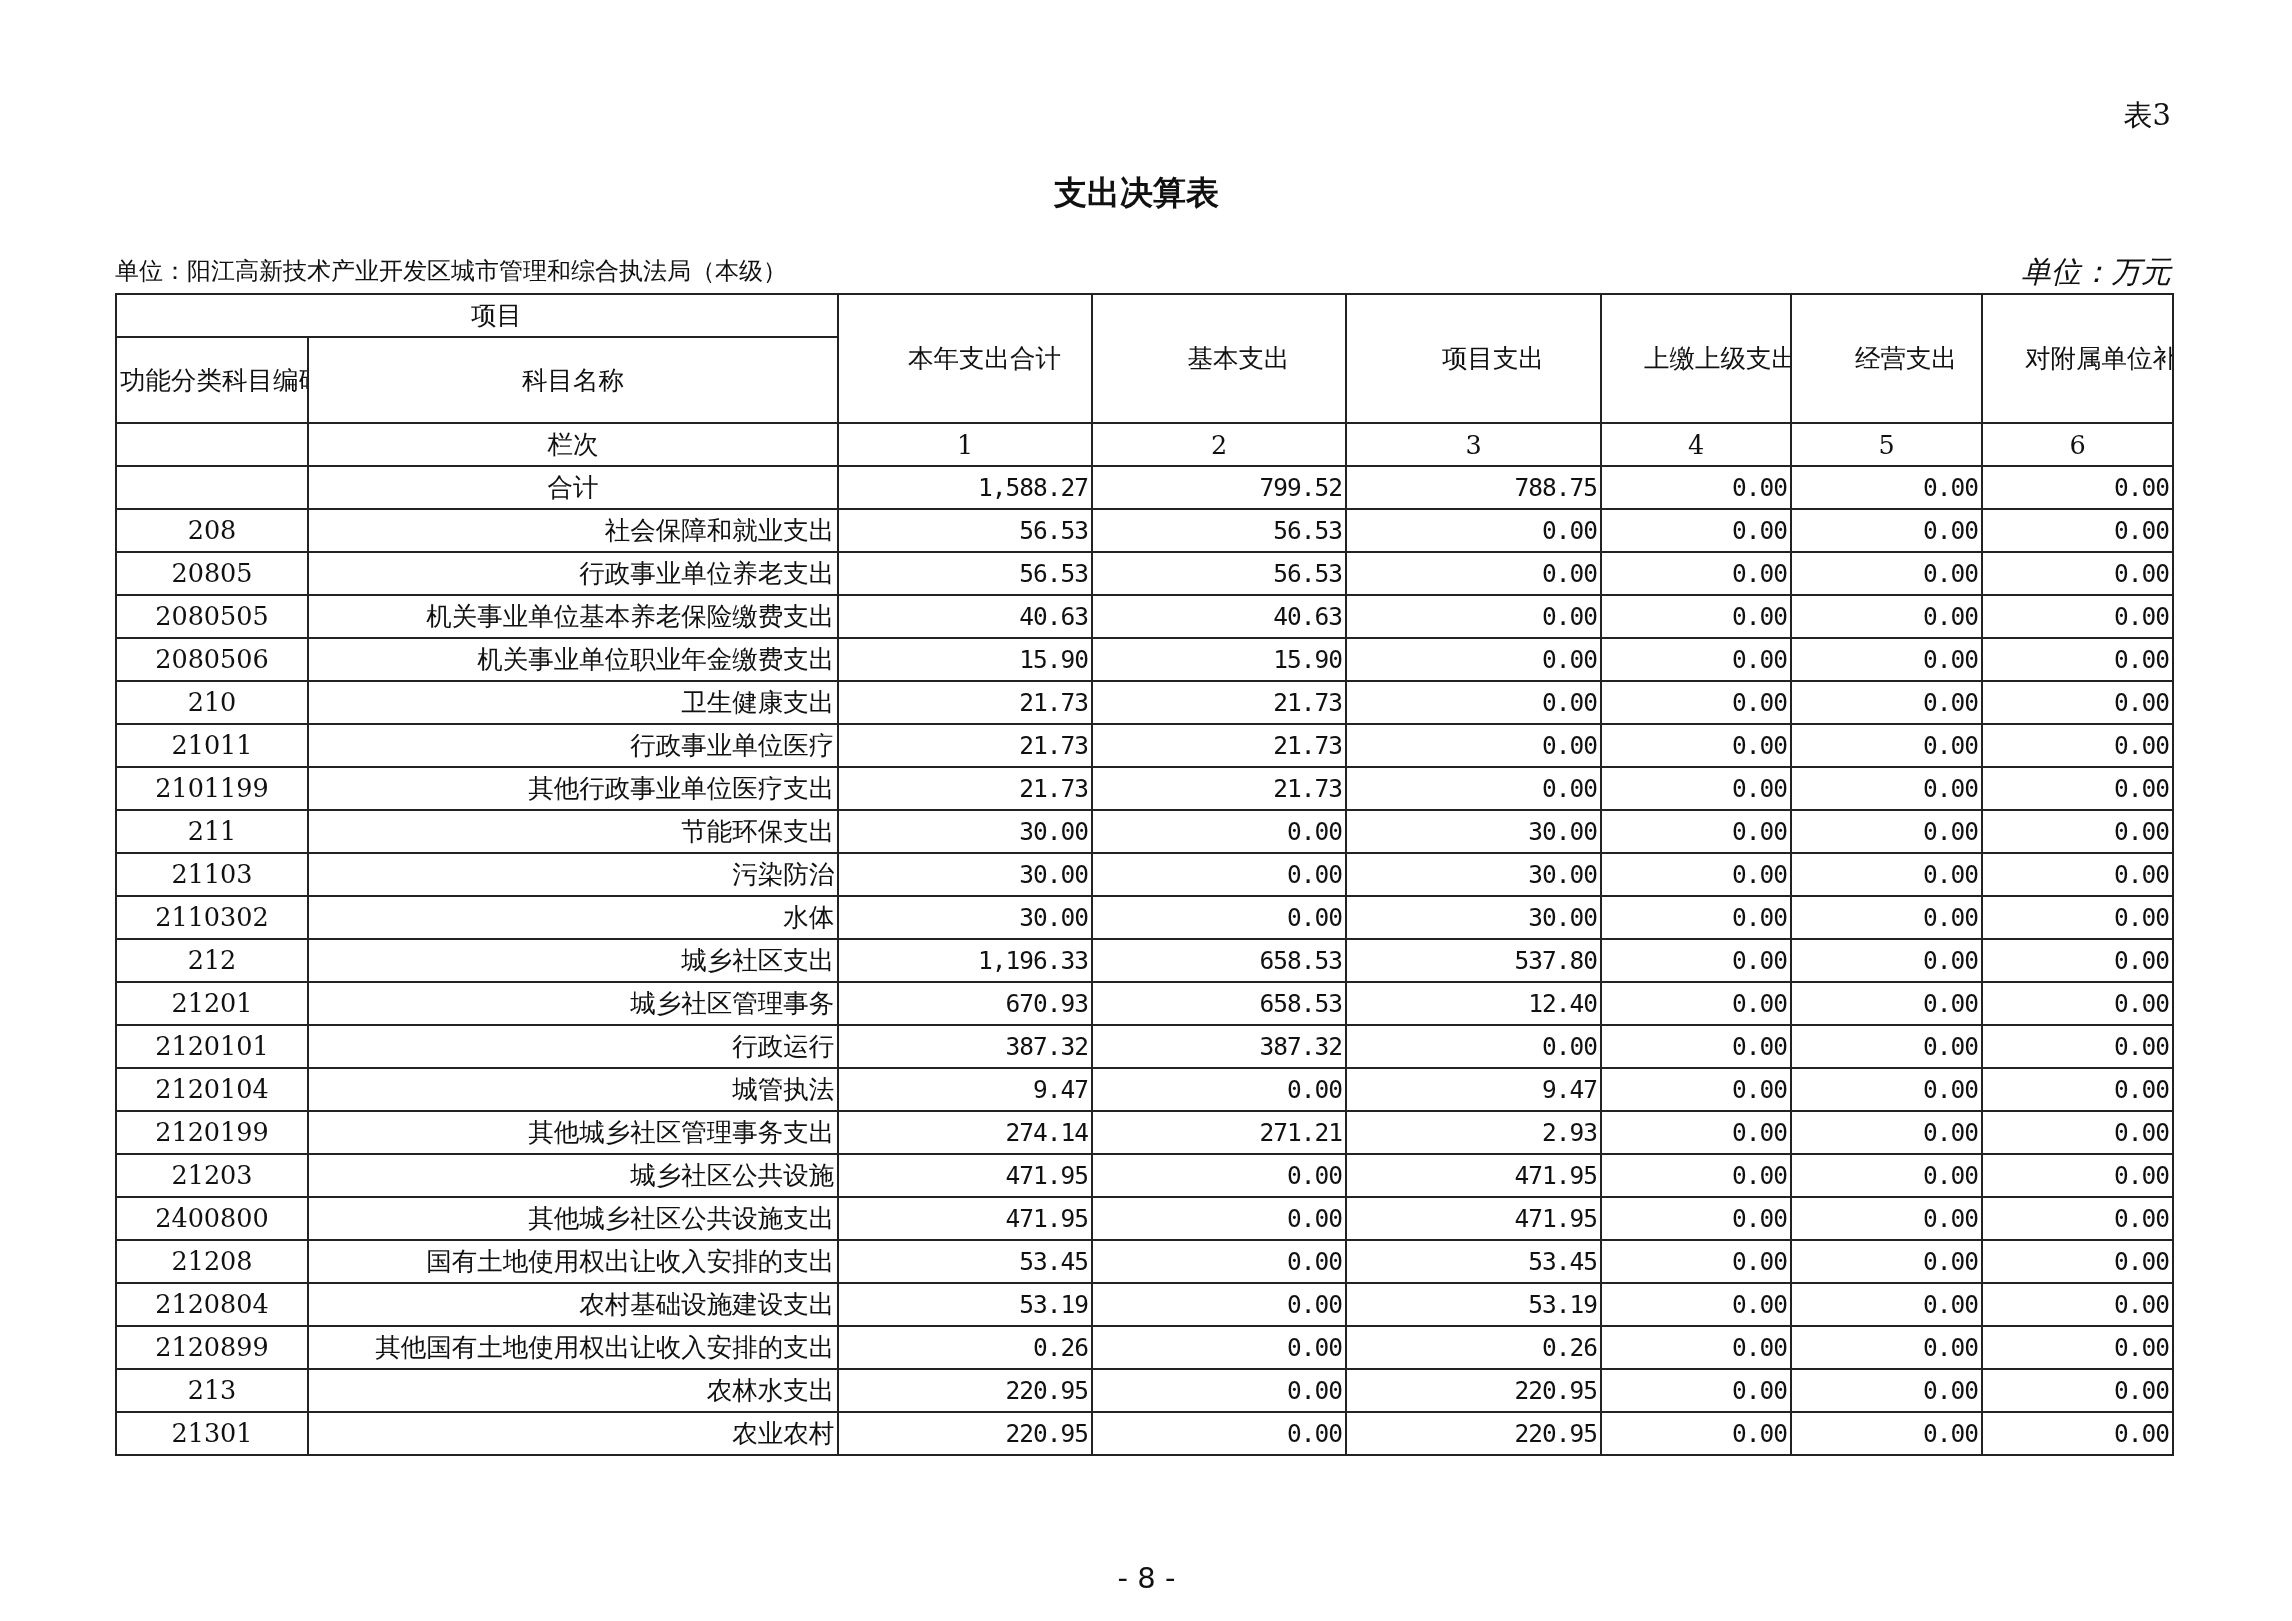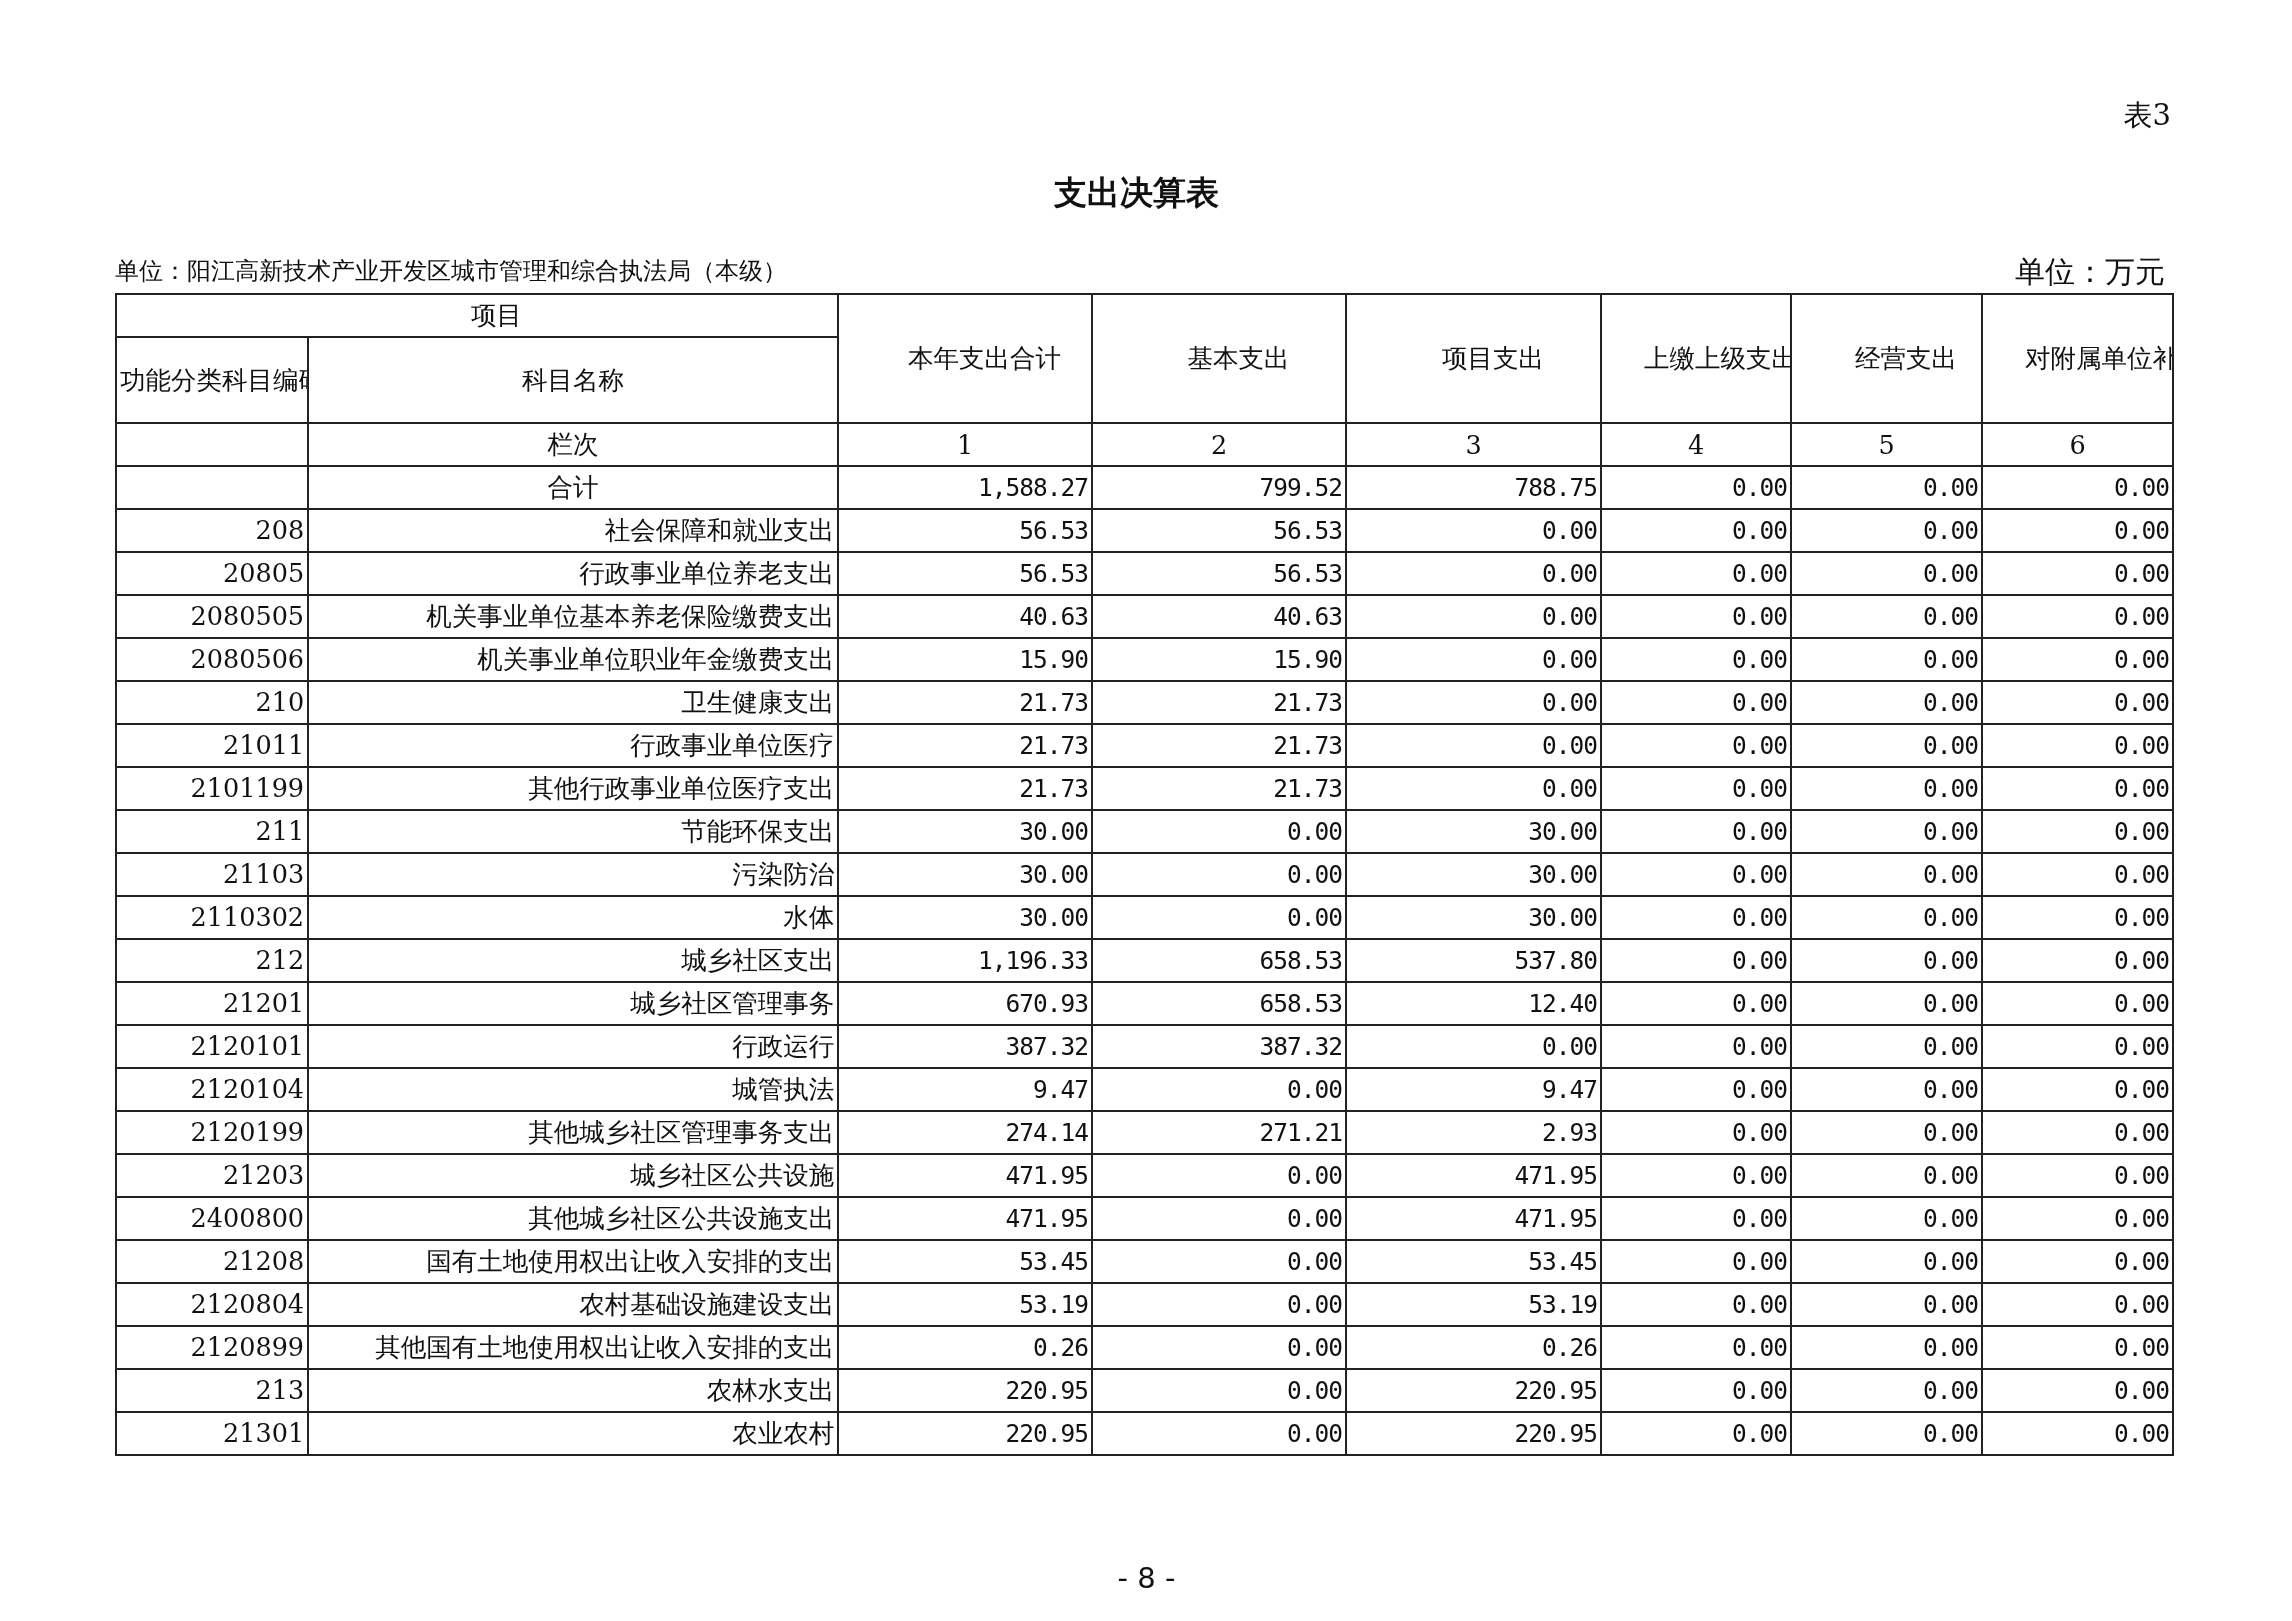--- a/index.html
+++ b/index.html
@@ -35,24 +35,25 @@
   }
   .unit-left {
     position: absolute;
     left: 115px;
     top: 252px;
     font-size: 24px;
     line-height: 39px;
   }
   .unit-right {
     position: absolute;
-    right: 128px;
+    right: 122px;
     top: 252px;
     font-size: 30px;
     line-height: 39px;
+    font-style: italic;
   }
   table.expense {
     position: absolute;
     left: 115px;
     top: 293px;
     width: 2057px;
     border-collapse: collapse;
     table-layout: fixed;
     font-size: 25.5px;
     border: 2.9px solid #111;
@@ -65,21 +66,21 @@
     white-space: nowrap;
   }
   table.expense th {
     text-align: center;
     line-height: 39px;
   }
   tr.h1 th { height: 41px; padding-left: 42px; }
   tr.h2 th { height: 84px; }
   tr.h3 td { height: 41px; text-align: center; }
   tr.data td { height: 41px; line-height: 39px; }
-  td.code { text-align: right; padding-left: 11.8px; }
+  td.code { text-align: center; padding-left: 11.8px; }
   td.name { text-align: right; padding-left: 13.7px; margin-top: 12px; }
   td.num {
     text-align: right;
     padding-right: 2px;
     font-family: "DejaVu Sans Mono", "Liberation Mono", monospace;
     font-size: 24.5px;
     letter-spacing: -1px;
   }
   td.center { text-align: center; }
   th.wrap { white-space: normal; line-height: 39px; }

